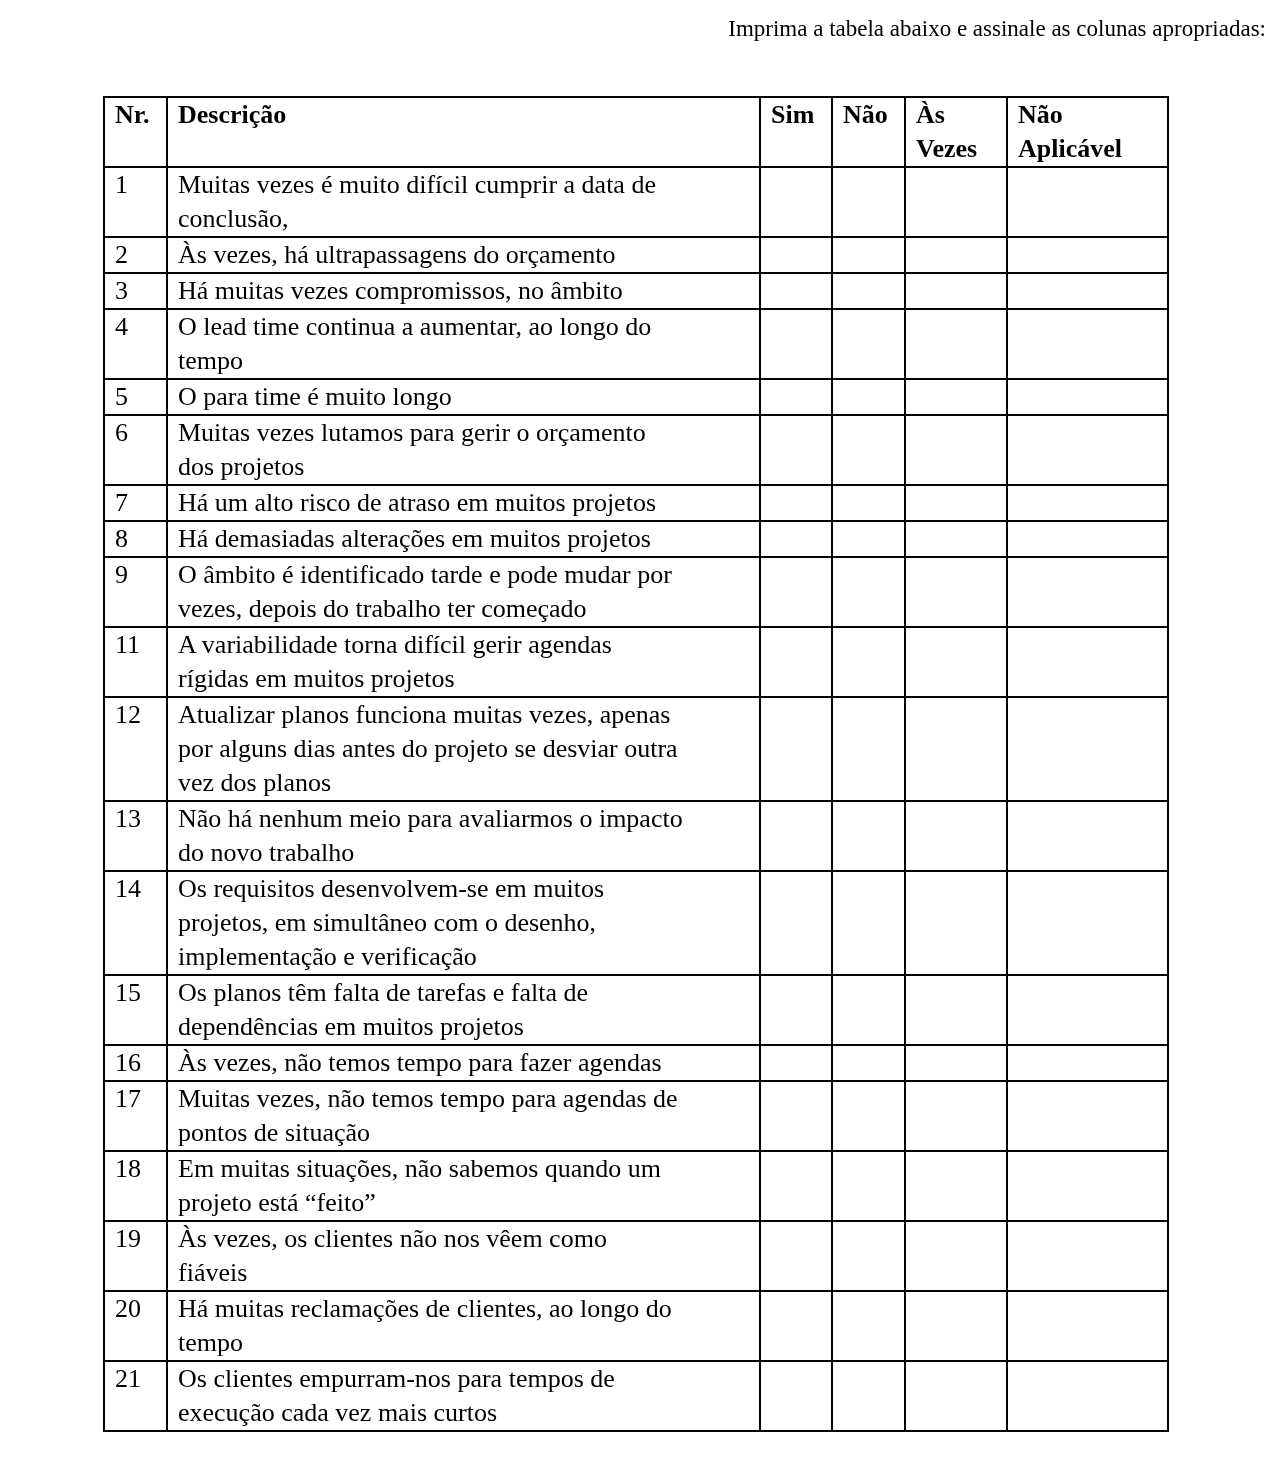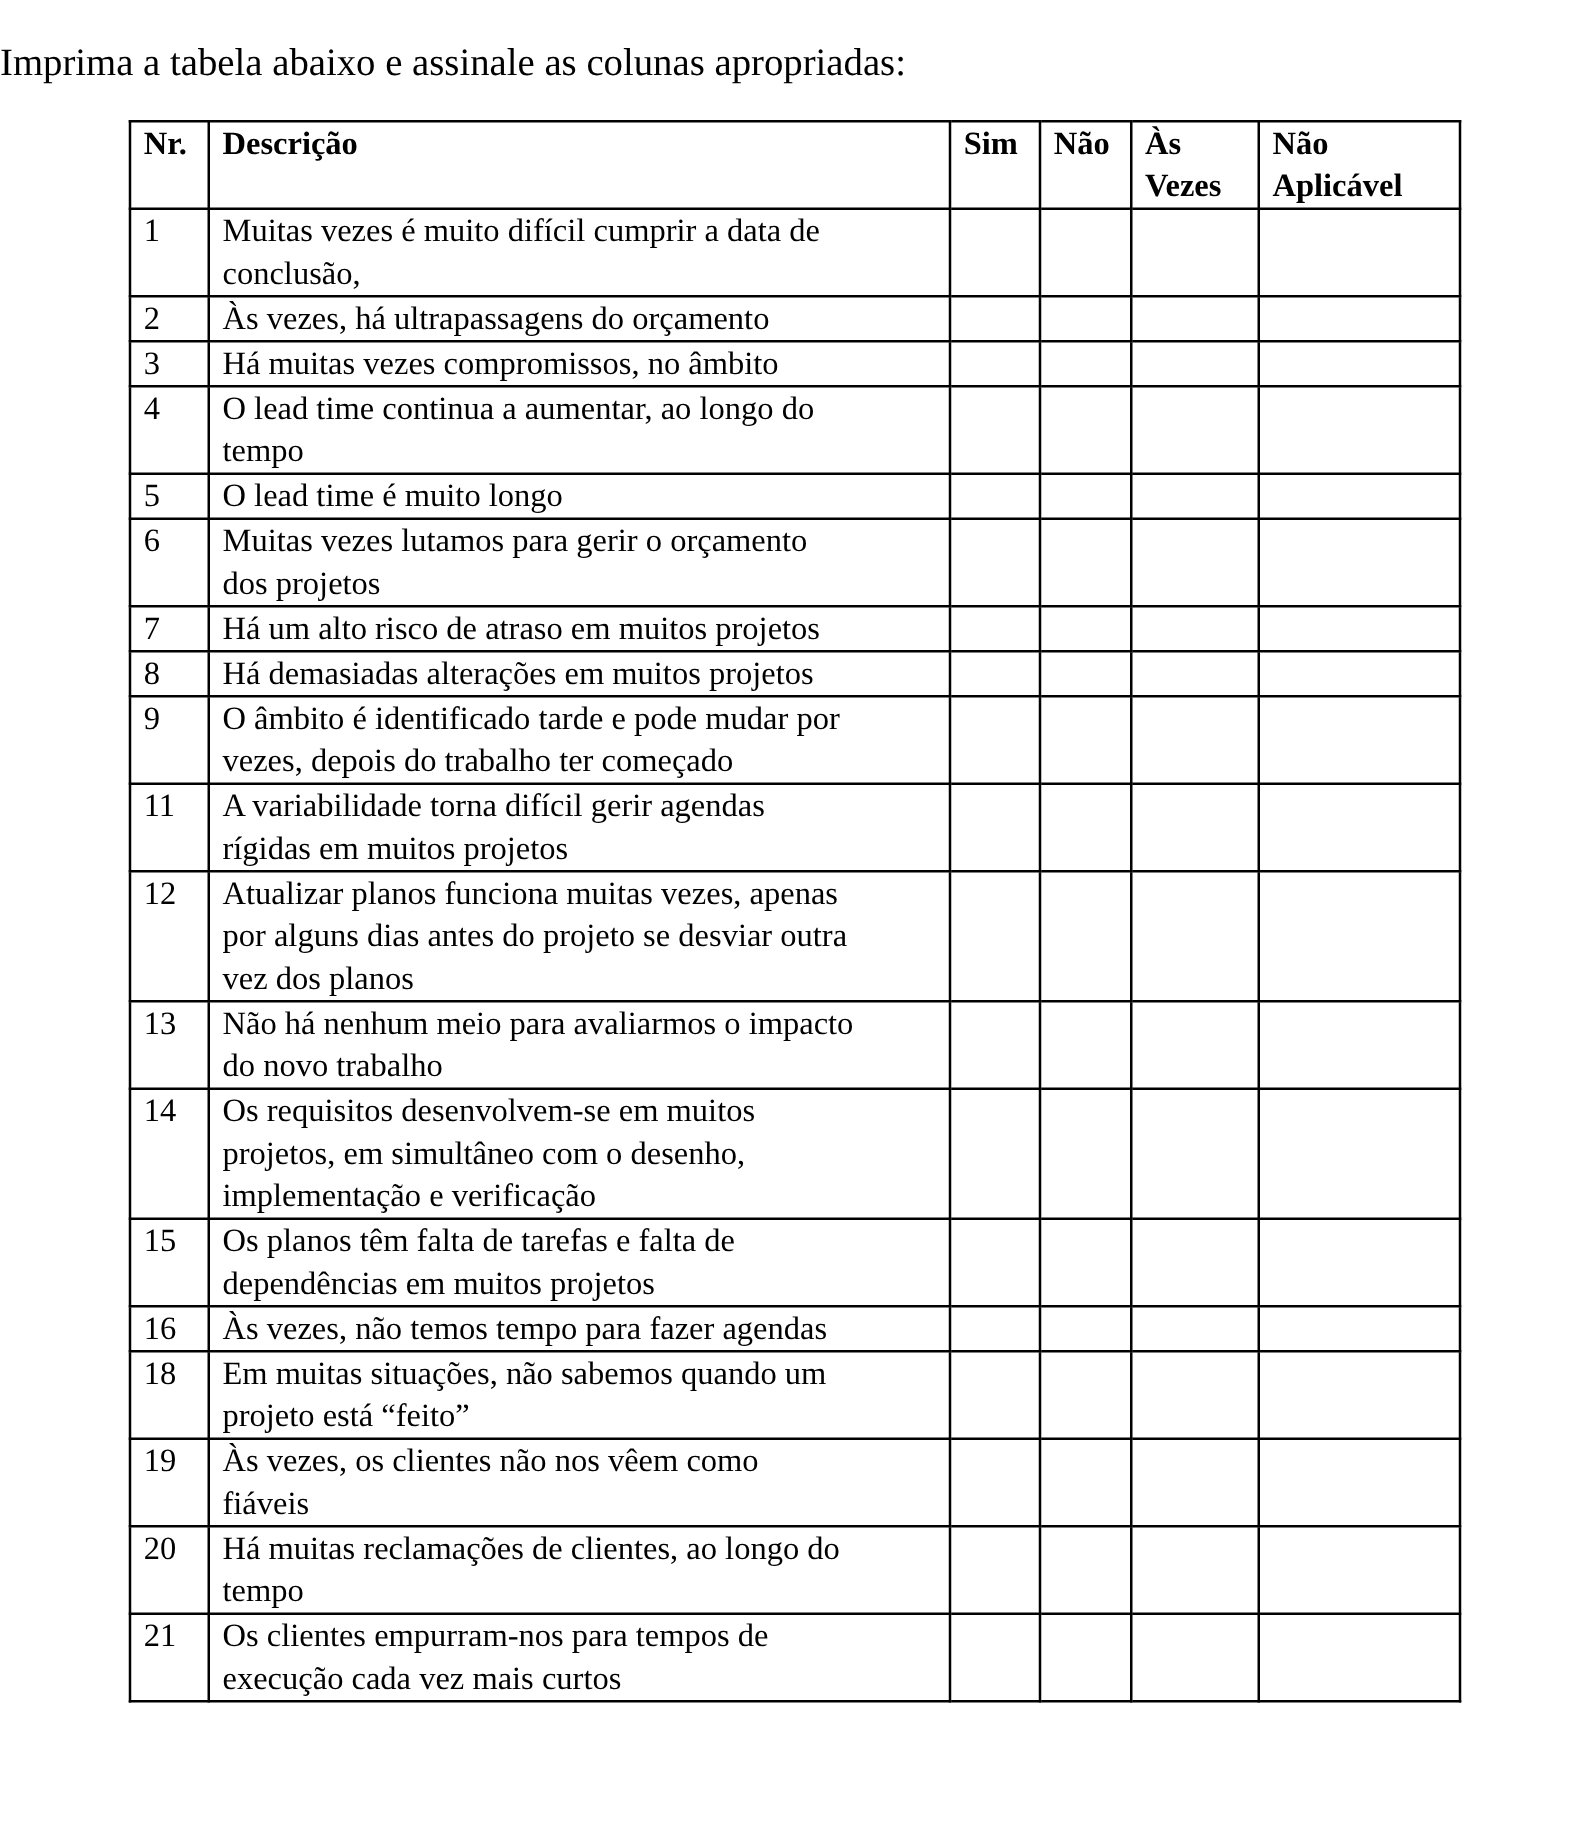--- a/index.html
+++ b/index.html
@@ -1,17 +1,17 @@
 <!DOCTYPE html>
 <html><head>
 <meta charset="utf-8">
 <style>
   html, body { margin:0; padding:0; background:#ffffff; }
   body { width:1266px; height:1473px; position:relative; font-family:"Liberation Serif", serif; color:#000; }
-  .title { position:absolute; top:32px; left:0; width:1266px; text-align:left; font-size:31px; }
+  .title { position:absolute; top:16px; left:0; width:1266px; text-align:right; font-size:23px; }
   table { position:absolute; left:103px; top:96px; border-collapse:collapse; table-layout:fixed; width:1064px; }
   td, th { border:2px solid #000; vertical-align:top; font-size:26px; line-height:34px; padding:0 0 0 10px; text-align:left; }
   th { font-weight:bold; padding-top:0; }
   col.c-nr { width:63px; }
   col.c-desc { width:593px; }
   col.c-sim { width:72px; }
   col.c-nao { width:73px; }
   col.c-as { width:102px; }
   col.c-na { width:161px; }
   td.nr { padding-left:10px; }
@@ -86,21 +86,21 @@
           <div>tempo</div>
         </td>
         <td class="check"></td>
         <td class="check"></td>
         <td class="check"></td>
         <td class="check"></td>
       </tr>
       <tr style="height: 35px;">
         <td class="nr">5</td>
         <td>
-          <div>O lead time é muito longo</div>
+          <div>O para time é muito longo</div>
         </td>
         <td class="check"></td>
         <td class="check"></td>
         <td class="check"></td>
         <td class="check"></td>
       </tr>
       <tr style="height: 68px;">
         <td class="nr">6</td>
         <td>
           <div>Muitas vezes lutamos para gerir o orçamento</div>
@@ -196,20 +196,31 @@
         </td>
         <td class="check"></td>
         <td class="check"></td>
         <td class="check"></td>
         <td class="check"></td>
       </tr>
       <tr style="height: 35px;">
         <td class="nr">16</td>
         <td>
           <div>Às vezes, não temos tempo para fazer agendas</div>
+        </td>
+        <td class="check"></td>
+        <td class="check"></td>
+        <td class="check"></td>
+        <td class="check"></td>
+      </tr>
+      <tr style="height: 69px;">
+        <td class="nr">17</td>
+        <td>
+          <div>Muitas vezes, não temos tempo para agendas de</div>
+          <div>pontos de situação</div>
         </td>
         <td class="check"></td>
         <td class="check"></td>
         <td class="check"></td>
         <td class="check"></td>
       </tr>
       <tr style="height: 69px;">
         <td class="nr">18</td>
         <td>
           <div>Em muitas situações, não sabemos quando um</div>

